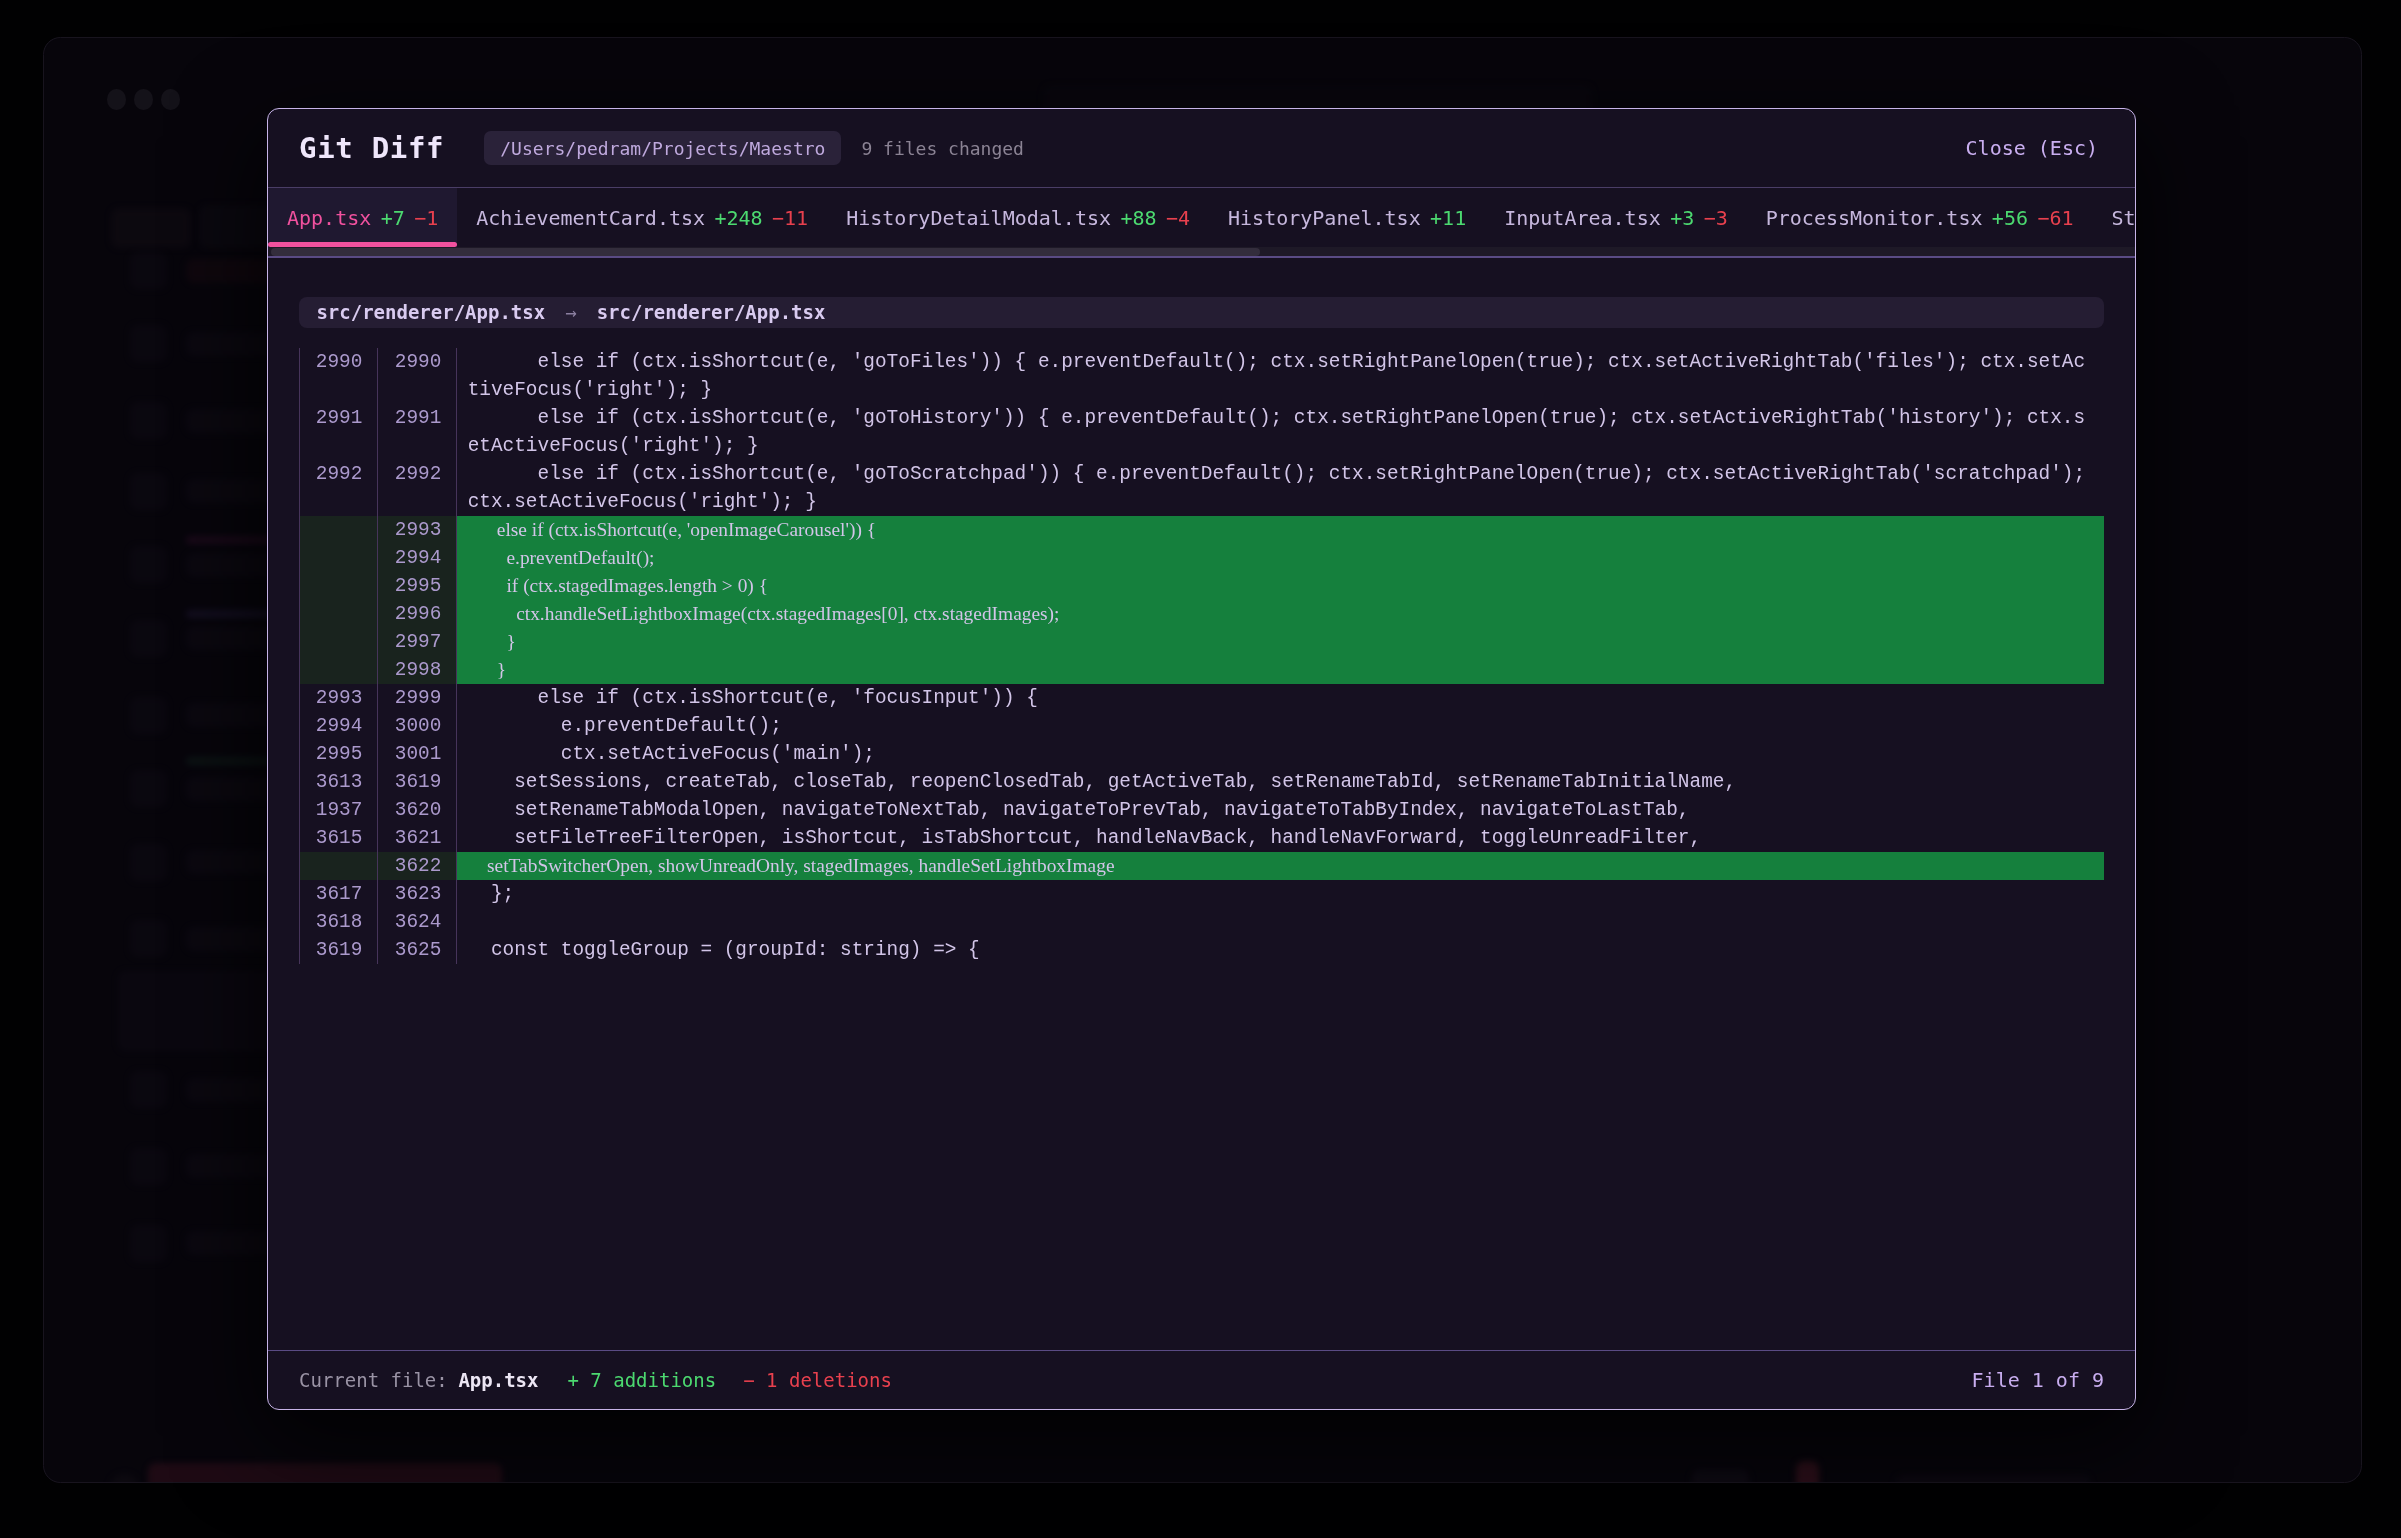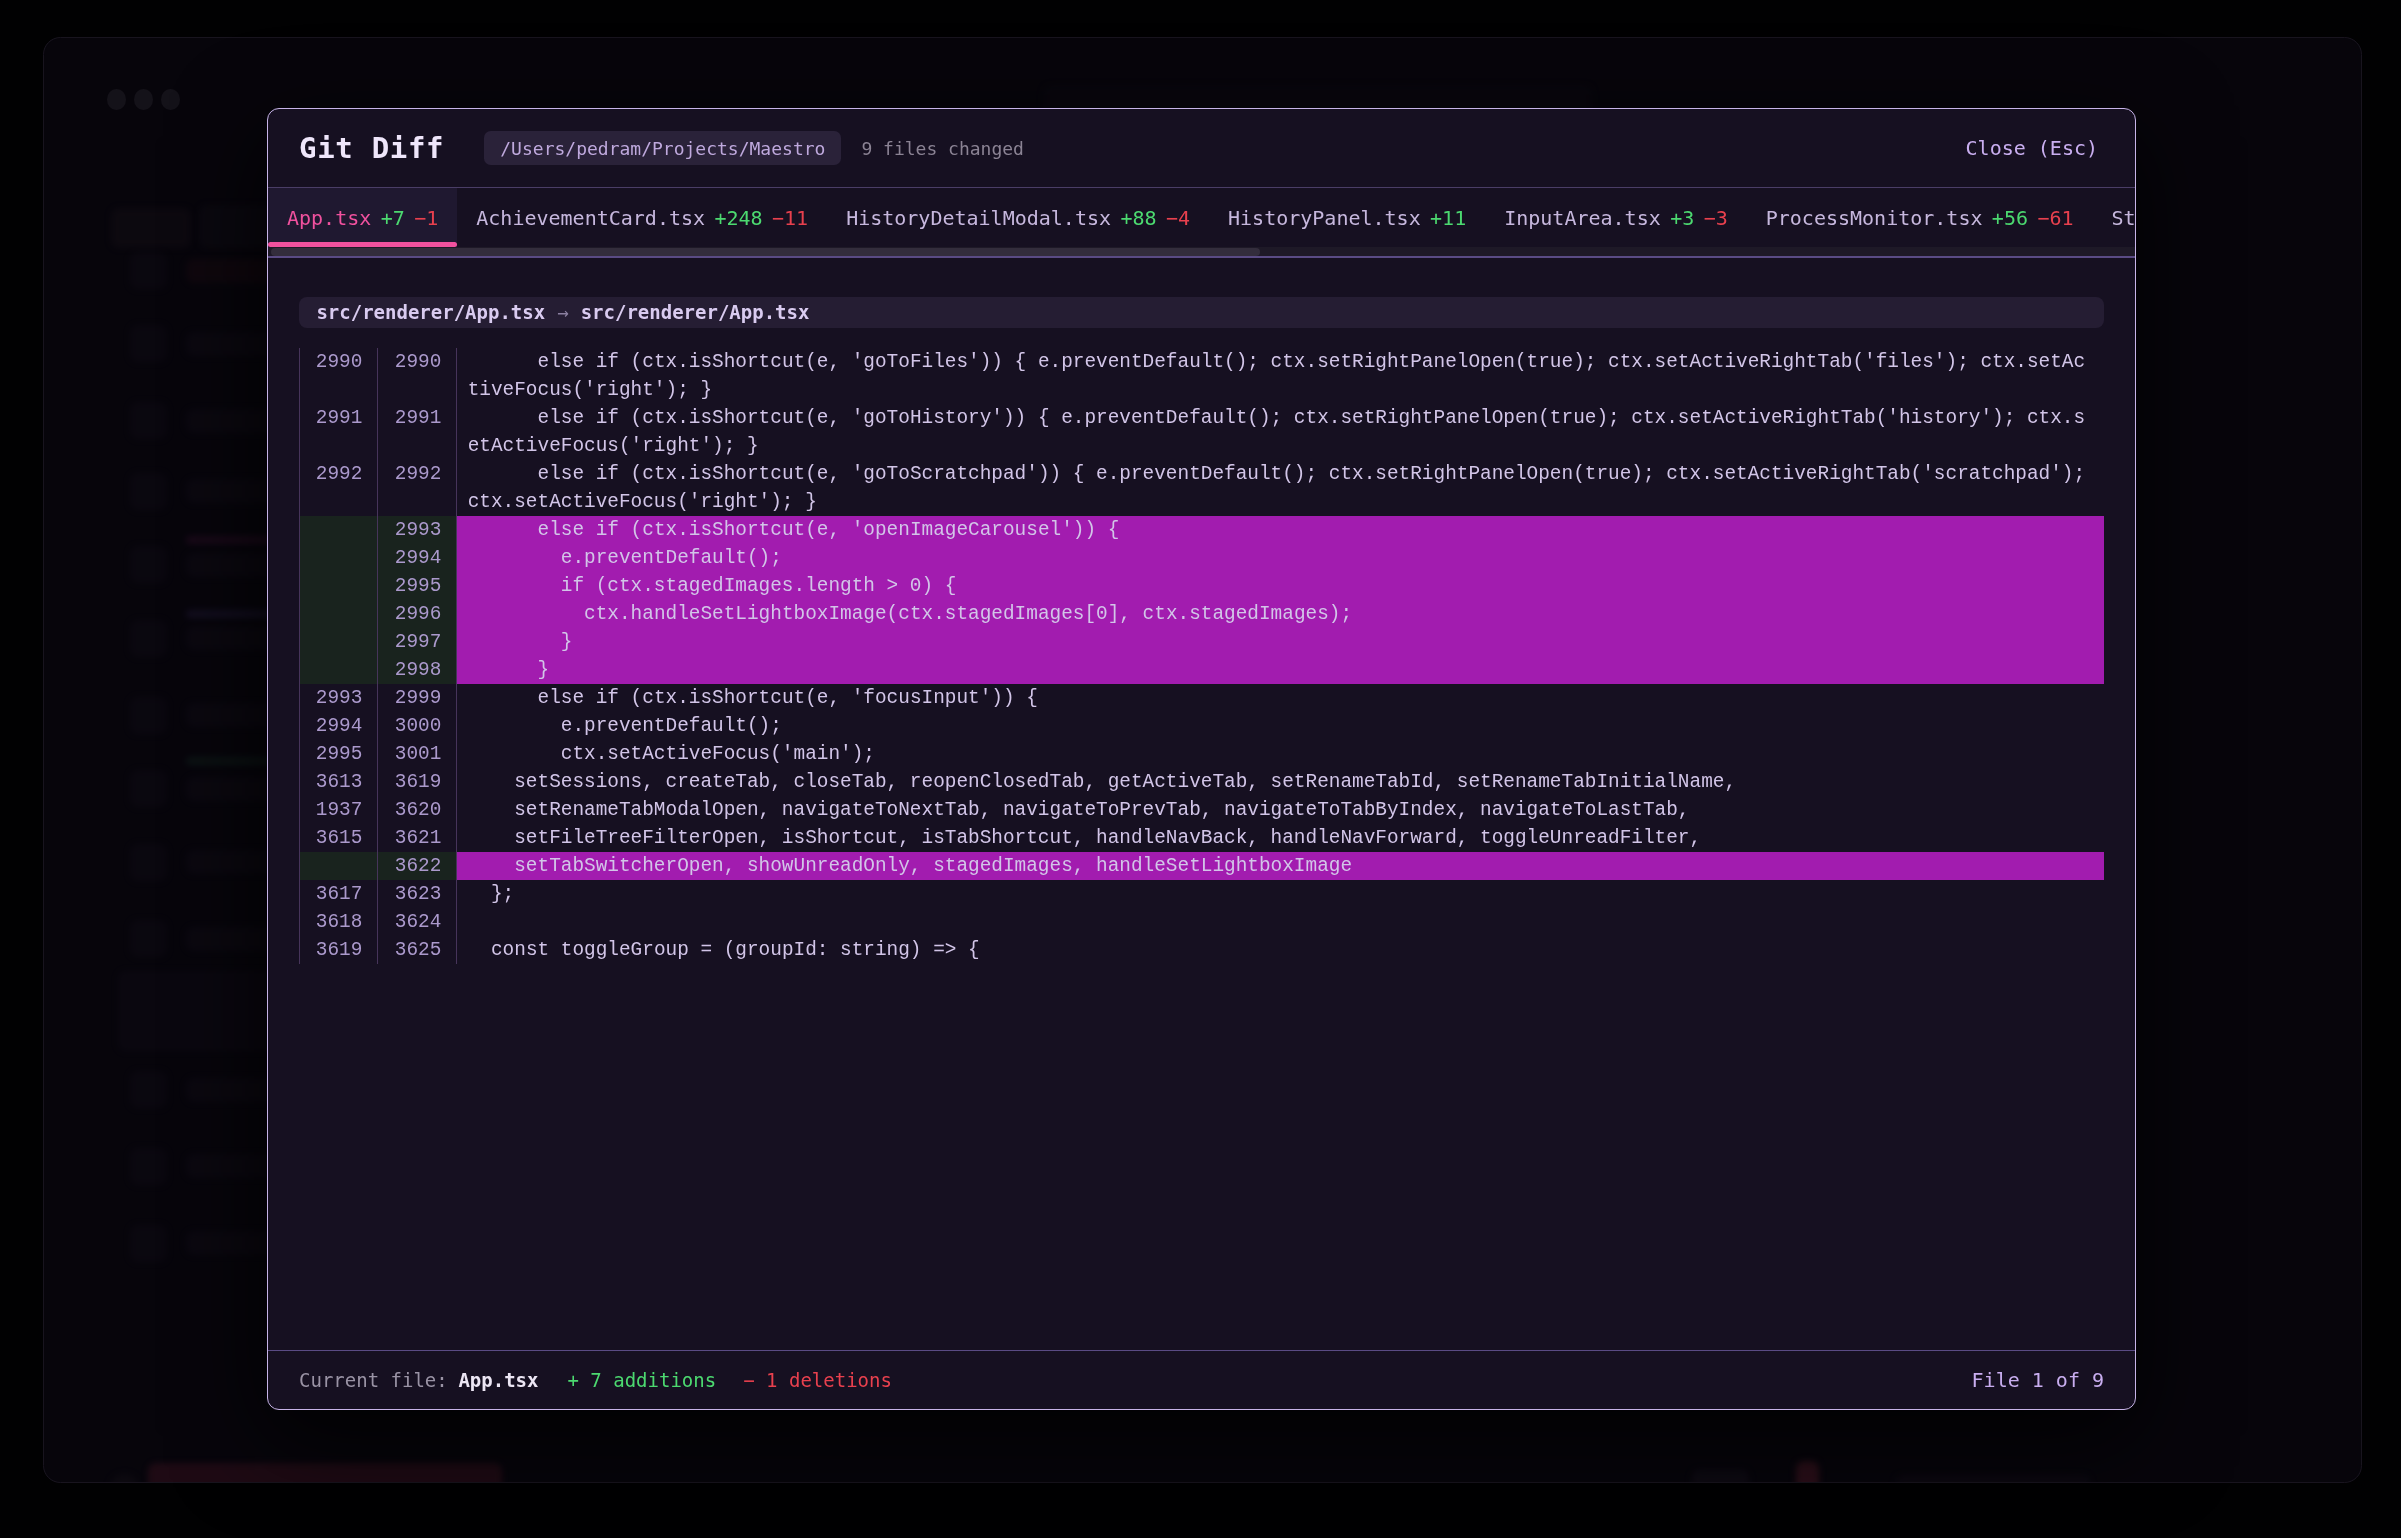--- a/index.html
+++ b/index.html
@@ -64,35 +64,35 @@
   .hscroll .thumb{
     position:absolute;left:2.7px;top:0.7px;height:8px;width:989px;
     background:#332d3c;border-radius:4.7px;
   }
   .tabs-divider{flex:none;height:1.3px;background:#5a4b84;}
   
   .m-content{flex:1;overflow:hidden;padding:39px 31px 0 31px;}
   .file-header{
     height:31px;background:#251d33;border-radius:8px;
     display:flex;align-items:center;padding-left:17.4px;
-    font-size:19px;color:#d9cbf0;font-weight:bold;
+    font-size:19px;color:#d9cbf0;font-weight:bold;gap:8px;
   }
   .file-header .arrow{color:#8b7fa0;margin:0 12px;font-weight:normal;}
   .diff{margin-top:20px;border-left:1.3px solid #46345a;
     font-family:"Liberation Mono", monospace;font-size:19.4px;line-height:28px;}
   .drow{display:grid;grid-template-columns:78px 79px 1fr;min-height:28px;}
   .drow .g{
     border-right:1.3px solid #46345a;text-align:right;padding-right:14.7px;
     color:#ab99cc;
   }
   .drow .code{
     padding:0 13.4px 0 10.7px;color:#d2c5e8;
     white-space:pre-wrap;word-break:break-all;
   }
-  .drow.added .code{background:#a21caf;}
+  .drow.added .code{background:#15803d;font-family:Liberation Serif, serif;}
   .drow.added .g{background:#19231e;}
   .drow.removed .code{background:#2f1a23;}
   .drow.removed .g{background:#2a1821;}
   
   .m-footer{
     flex:none;height:58px;border-top:1.3px solid #5a4b84;
     display:flex;align-items:center;padding:0 31px;font-size:19px;
   }
   .f-label{color:#9a93a5;}
   .f-file{color:#ece6f4;font-weight:bold;margin-left:10.7px;}

